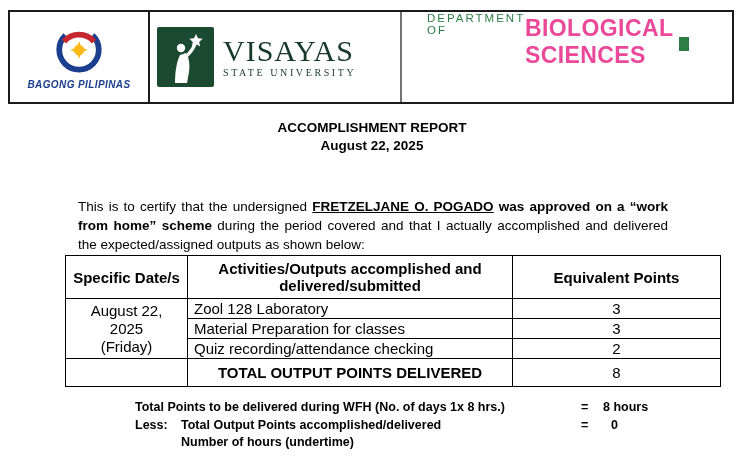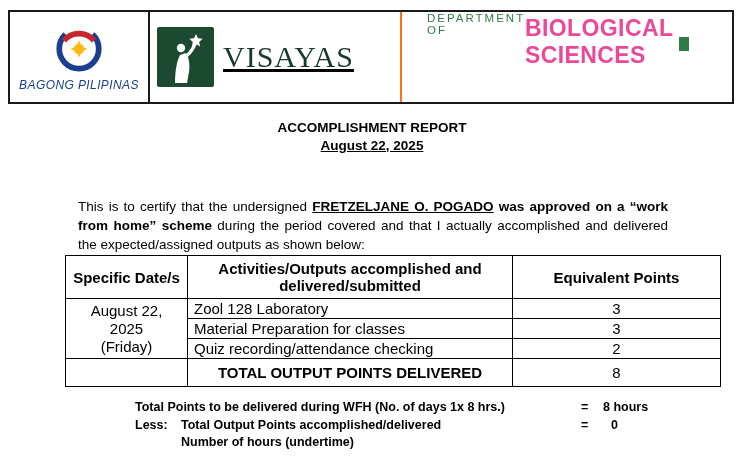--- a/index.html
+++ b/index.html
@@ -21,26 +21,26 @@
     display: flex; align-items: stretch;
     background: #fff;
   }
   .hsec { display: flex; align-items: center; }
   .sec-bagong {
     width: 140px; flex-direction: column; justify-content: center;
     border-right: 2px solid #1a1a1a;
   }
   .bp-label {
     margin-top: 3px;
-    font-size: 12px; font-weight: normal; font-style: italic;
+    font-size: 10px; font-weight: bold; font-style: italic;
     letter-spacing: 0.4px; color: #1b3e8f; 
   }
   .sec-vsu {
-    width: 252px; border-right: 2px solid #f97316;
-    padding-left: 7px; gap: 9px; text-decoration: underline;
+    width: 252px; border-right: 2px solid #737373;
+    padding-left: 7px; gap: 9px;
   }
   .vsu-wordmark { display: flex; flex-direction: column; }
   .visayas {
     font-family: "Liberation Serif", serif;
     font-size: 30px; line-height: 30px;
     letter-spacing: 1px; color: #16392a;
   }
   .state-univ {
     font-family: "Liberation Serif", serif;
     font-size: 10px; letter-spacing: 2.6px;
@@ -58,21 +58,21 @@
   .dept-square {
     position: absolute; right: 43px; top: 25px;
     width: 10px; height: 14px; background: #2e7d46;
   }
 
   
   .title-block {
     position: absolute; top: 119px; left: 0; width: 100%;
     text-align: center; font-weight: bold; font-size: 13.5px; line-height: 17px;
   }
-  .report-date { text-decoration: underline; margin-top: 1px; }
+  .report-date { margin-top: 1px; }
 
   
   .cert-text {
     position: absolute; top: 183px; left: 78px; width: 590px;
     font-size: 13.5px; line-height: 19px; text-align: justify;
   }
   .cert-text .emp-name { font-weight: bold; text-decoration: underline; }
   .cert-text .bold-part { font-weight: bold; }
 
   
@@ -131,20 +131,21 @@
     <div class="hsec sec-vsu">
       <svg width="57" height="60" viewBox="0 0 57 60" aria-hidden="true">
         <rect x="0" y="0" width="57" height="60" rx="2" fill="#1b4a30"></rect>
         <path d="M39 7 l2 4.2 4.6 .6 -3.4 3.1 .9 4.5 -4.1 -2.3 -4.1 2.3 .9 -4.5 -3.4 -3.1 4.6 -.6 z" fill="#fff"></path>
         <circle cx="24" cy="21" r="4.2" fill="#fff"></circle>
         <path d="M18 56 C18 43 20 34 23 28 L29 26 C32 30 33 38 32 45 L30 56 Z" fill="#fff"></path>
         <path d="M27 29 C32 25 36 19 38 13 L40.5 15 C38.5 22 33.5 28 29.5 31 Z" fill="#fff"></path>
       </svg>
       <div class="vsu-wordmark">
         <div class="visayas">VISAYAS</div>
+        <div class="state-univ">STATE UNIVERSITY</div>
       </div>
     </div>
 
     <div class="hsec sec-dept">
       <div class="dept-line1">DEPARTMENT OF</div>
       <div class="dept-line2">BIOLOGICAL SCIENCES</div>
       <div class="dept-square"></div>
     </div>
 
   </div>

